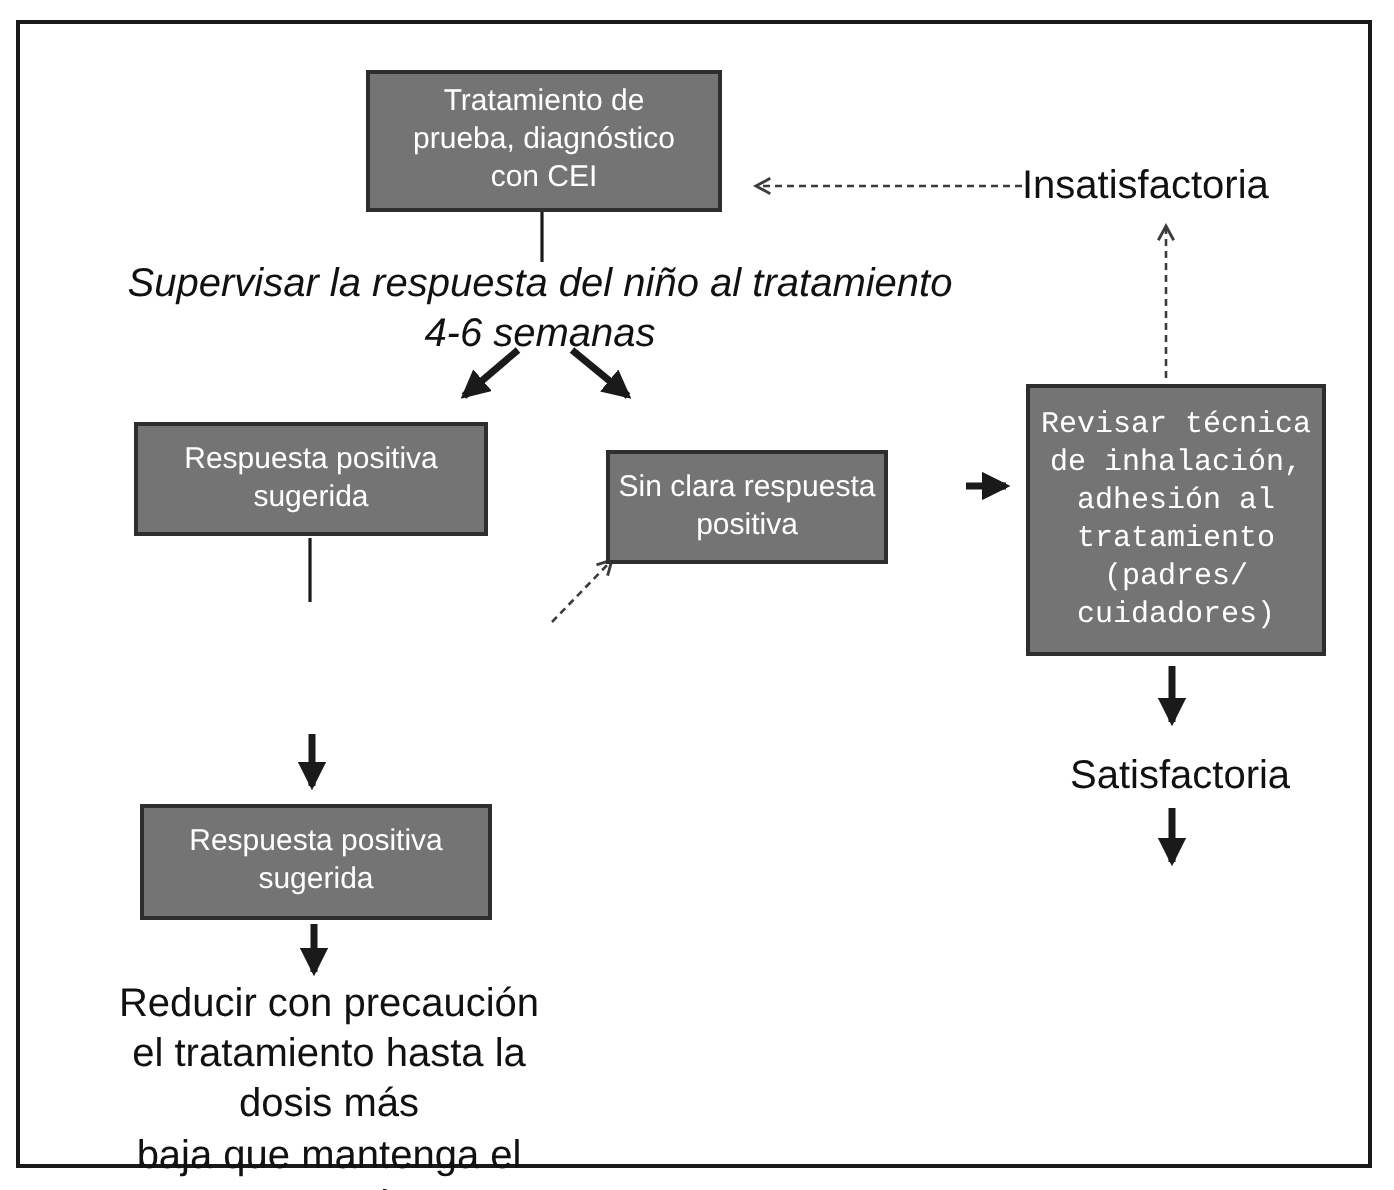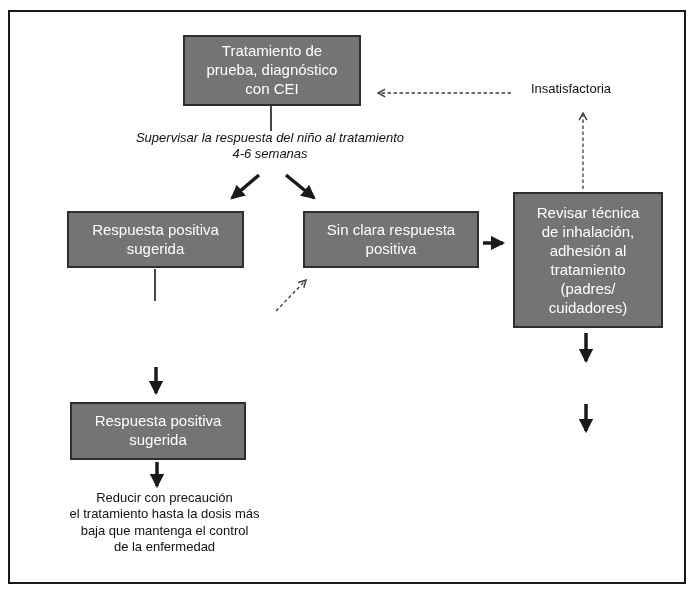--- a/index.html
+++ b/index.html
@@ -18,21 +18,21 @@
   .conn-dash  { stroke:var(--dashed,#3c3c3c); stroke-width:1.3; stroke-dasharray:3.5 2.5; }
   .node {
     position:absolute; box-sizing:border-box;
     background:var(--box-fill,#747474); border:2.5px solid var(--box-border,#2e2e2e);
     color:var(--box-text,#ffffff);
     display:flex; align-items:center; justify-content:center;
     text-align:center; white-space:pre-line; font-size:15px; line-height:1.25;
   }
   .flabel {
     position:absolute; text-align:center; white-space:pre-line;
-    font-size:13px; line-height:1.26; color:var(--text,#111111);
+    font-size:20px; line-height:1.26; color:var(--text,#111111);
   }
 </style>
 </head>
 <body>
 
 <div class="canvas">
 
   <div class="frame"></div>
 
   <svg class="connectors" viewBox="0 0 697 595" xmlns="http://www.w3.org/2000/svg">
@@ -74,34 +74,35 @@
 con CEI</div>
 
   <div class="flabel" style="left:55px; top:130px; width:430px;font-style:italic;">Supervisar la respuesta del niño al tratamiento
 4-6 semanas</div>
 
   <div class="flabel" style="left:511px; top:81px; width:120px;">Insatisfactoria</div>
 
   <div class="node" style="left:67px; top:211px; width:177px; height:57px;">Respuesta positiva
 sugerida</div>
 
-  <div class="node" style="left:303px; top:211px; width:176px; height:57px;">Sin clara respuesta
+  <div class="node" style="left:303px; top:225px; width:141px; height:57px;">Sin clara respuesta
 positiva</div>
 
-  <div class="node" style="left:513px; top:192px; width:150px; height:136px; line-height:1.27;">Revisar técnica
+  <div class="node" style="left:513px; top:192px; width:150px; height:136px; line-height:1.27;font-family:Liberation Mono, monospace;">Revisar técnica
 de inhalación,
 adhesión al
 tratamiento
 (padres/
 cuidadores)</div>
 
 
   <div class="node" style="left:70px; top:402px; width:176px; height:58px;">Respuesta positiva
 sugerida</div>
 
   <div class="flabel" style="left:42px; top:490px; width:245px;">Reducir con precaución
 el tratamiento hasta la dosis más
 baja que mantenga el control
 de la enfermedad</div>
 
+  <div class="flabel" style="left:535px; top:376px; width:110px;">Satisfactoria</div>
 
 
 </div>
 
 </body></html>

